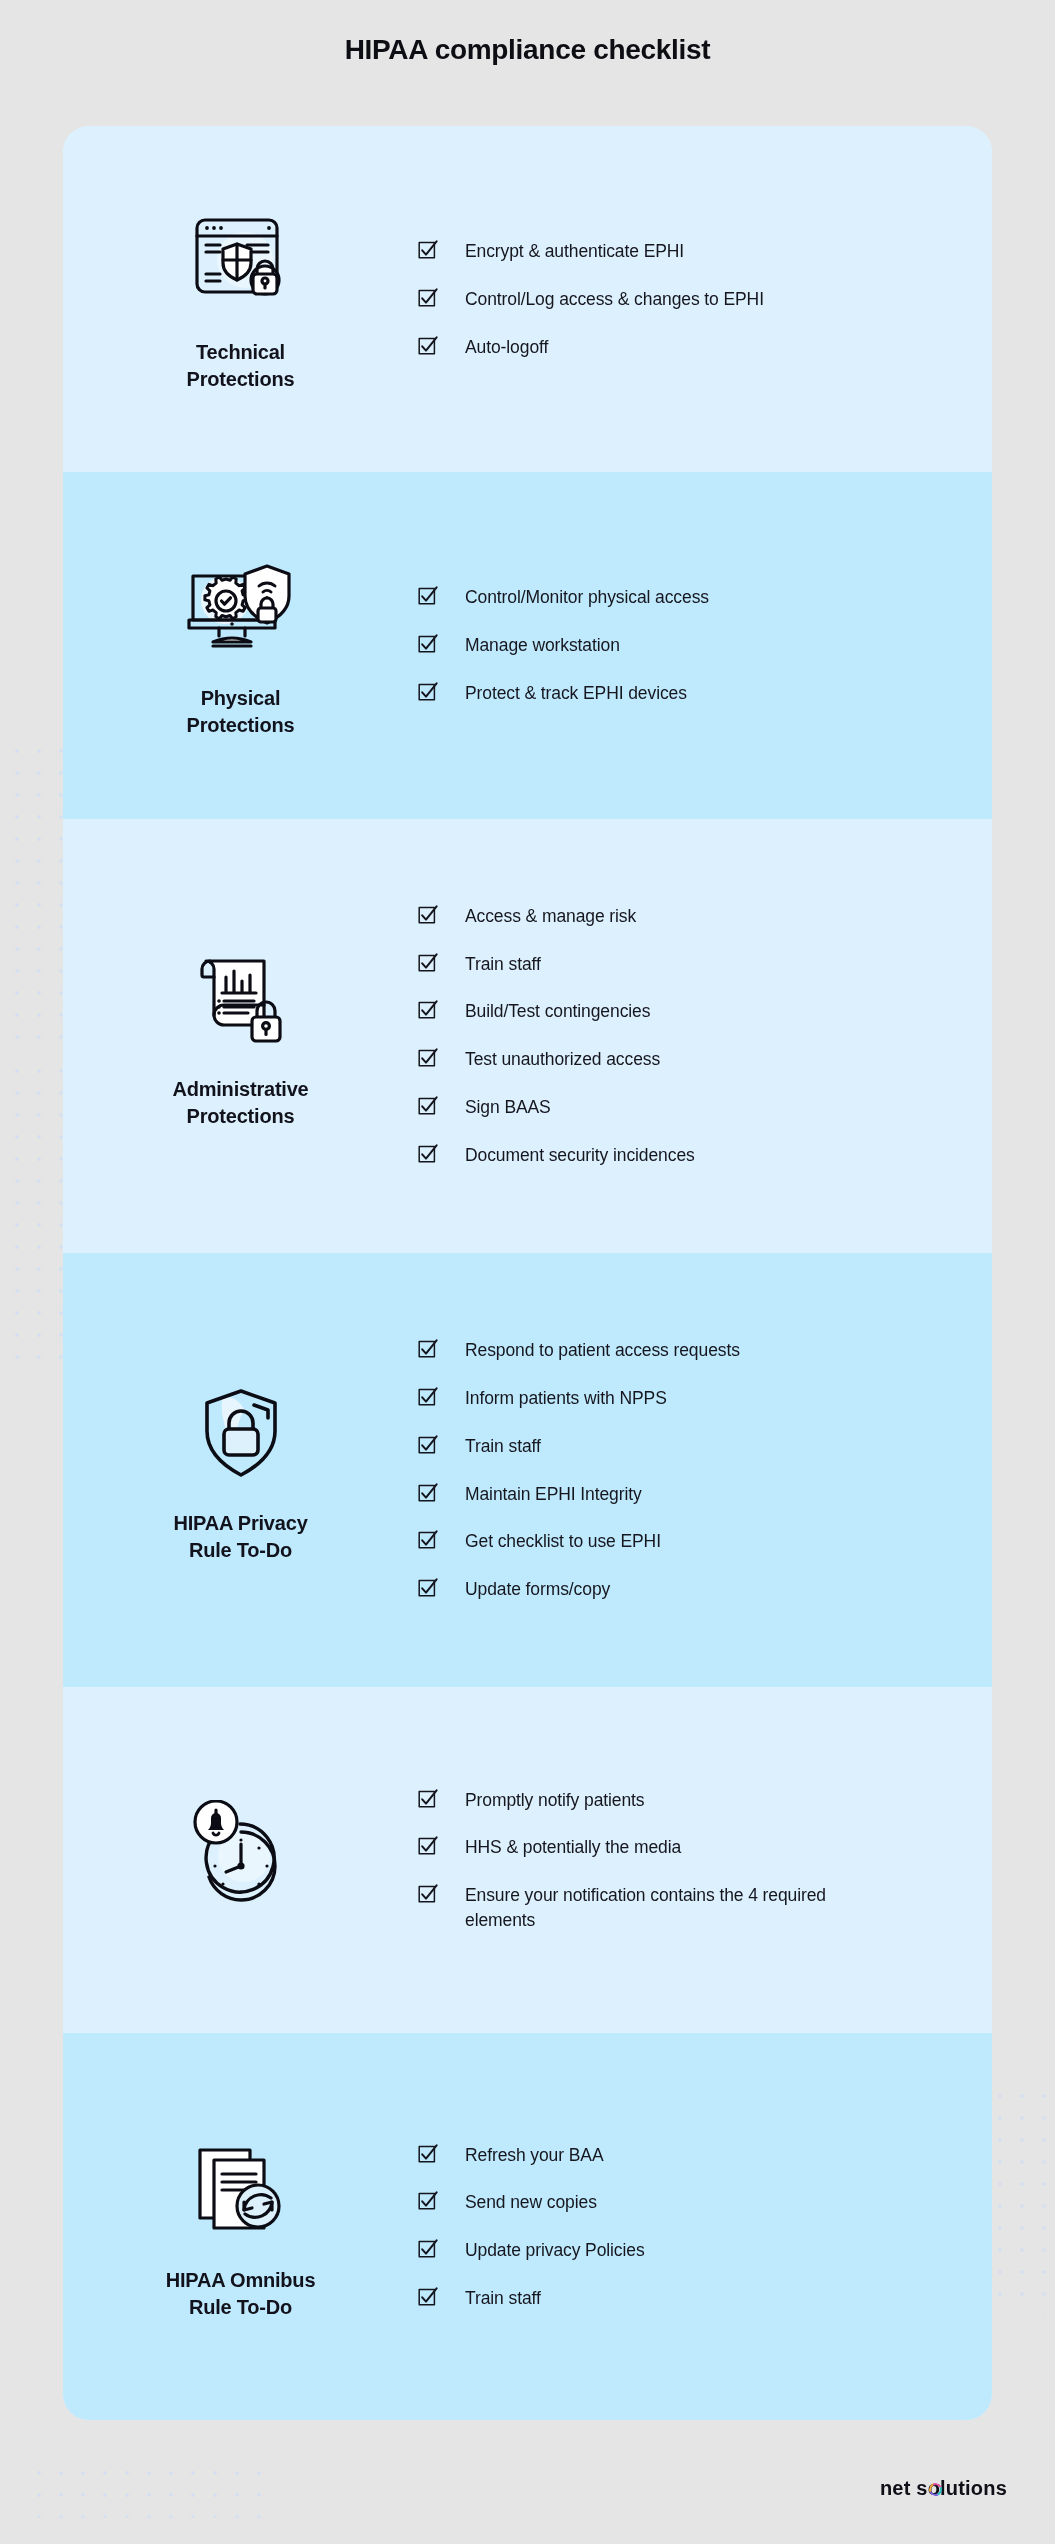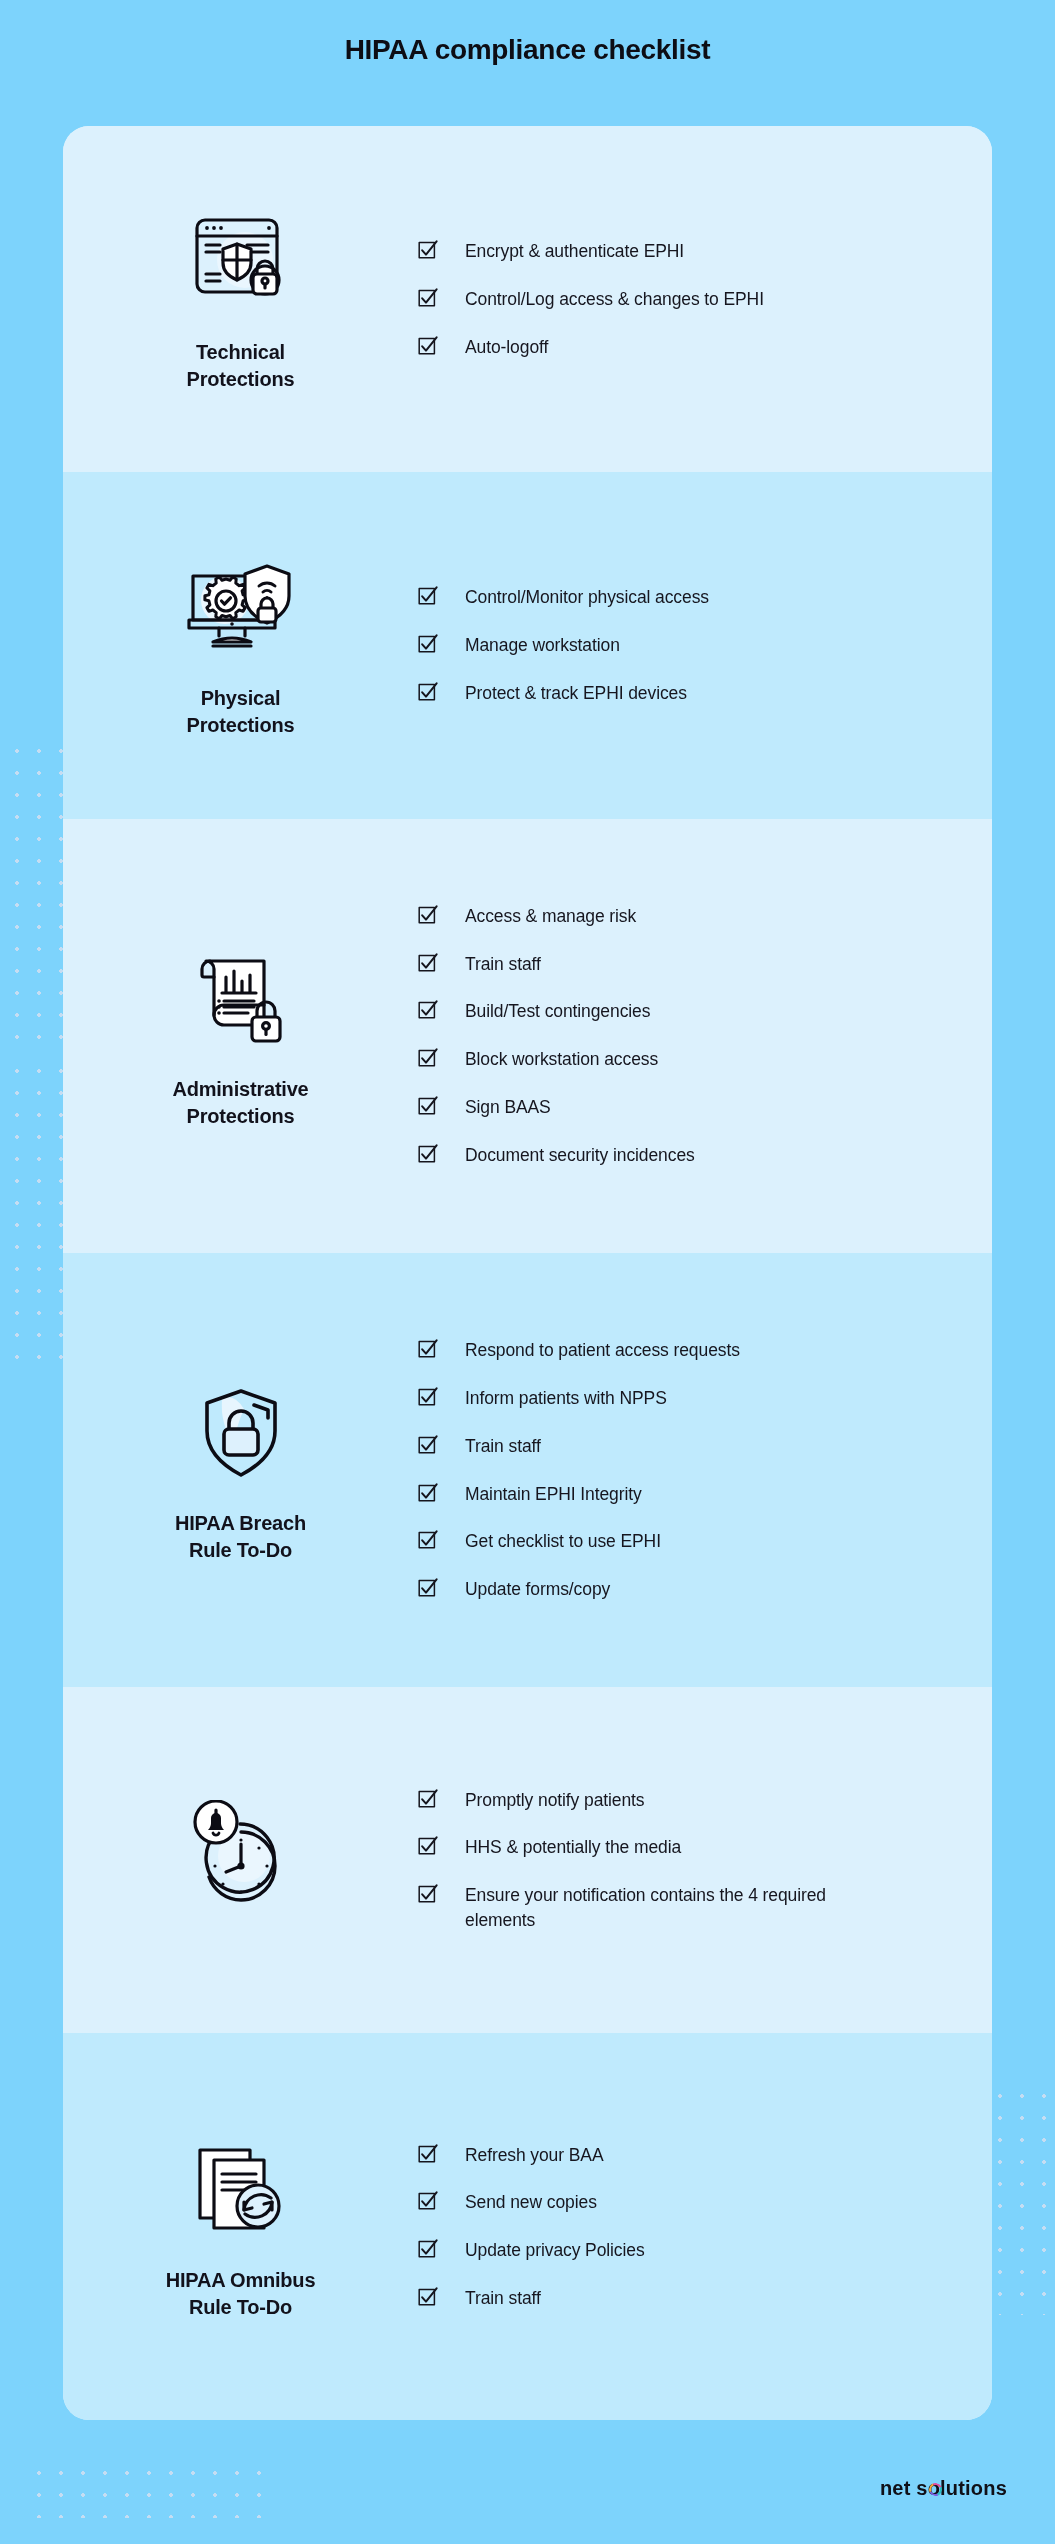--- a/index.html
+++ b/index.html
@@ -2,21 +2,21 @@
 <html><head>
 <meta charset="utf-8">
 <style>
   * { box-sizing: border-box; margin: 0; padding: 0; }
   html, body {
     width: 1055px; height: 2544px;
     background: #f7fafc;
     font-family: "Liberation Sans", sans-serif;
     overflow: hidden;
   }
-  .page { position: relative; width: 1055px; height: 2544px; background: #7dd3fc; }
+  .page { position: relative; width: 1055px; height: 2544px; background: #e5e5e5; }
 
   
   .dots {
     position: absolute;
     background-image: radial-gradient(#d3dff0 1.6px, transparent 1.7px);
     background-size: 22px 22px;
     opacity: .85;
     pointer-events: none;
   }
   .dots-left  { left: 6px;  top: 740px;  width: 62px;  height: 300px; }
@@ -302,21 +302,21 @@
             </span>
             <span class="check-text">Build/Test contingencies</span>
           </div>
           <div class="check-row">
             <span class="cbox">
 <svg width="20" height="20" viewBox="0 0 20 20" fill="none" stroke="#15151d" stroke-width="1.5" stroke-linecap="round" stroke-linejoin="round">
   <rect x="1.2" y="2.6" width="15.2" height="15.2"></rect>
   <path d="M4.2 10.3 L8 14.6 L18.6 1.4" stroke-width="2"></path>
 </svg>
             </span>
-            <span class="check-text">Block workstation access</span>
+            <span class="check-text">Test unauthorized access</span>
           </div>
           <div class="check-row">
             <span class="cbox">
 <svg width="20" height="20" viewBox="0 0 20 20" fill="none" stroke="#15151d" stroke-width="1.5" stroke-linecap="round" stroke-linejoin="round">
   <rect x="1.2" y="2.6" width="15.2" height="15.2"></rect>
   <path d="M4.2 10.3 L8 14.6 L18.6 1.4" stroke-width="2"></path>
 </svg>
             </span>
             <span class="check-text">Sign BAAS</span>
           </div>
@@ -335,21 +335,21 @@
         <div class="sec-left">
           <div class="icon-wrap">
 <svg width="106" height="104" viewBox="0 0 106 104" fill="none" stroke="#0c0c14" stroke-width="3.6" stroke-linecap="round" stroke-linejoin="round">
  <path d="M34 16 q12 -6 22 10 q-8 18 -10 34 q-14 -18 -12 -44z" fill="#e7f5fe" stroke="none"></path>
  <path d="M53 8 l34 12 v28 c0 22-17 35-34 44 -17-9-34-22-34-44 V20z" fill="none"></path>
  <path d="M66 22 l14 5 v8"></path>
  <path d="M41 46 v-6 a12 12 0 0 1 24 0 v6"></path>
  <rect x="36" y="46" width="34" height="26" rx="5" fill="#ddf1fd"></rect>
 </svg>
           </div>
-          <div class="sec-label">HIPAA Breach
+          <div class="sec-label">HIPAA Privacy
 Rule To-Do</div>
         </div>
         <div class="sec-right">
           <div class="check-row">
             <span class="cbox">
 <svg width="20" height="20" viewBox="0 0 20 20" fill="none" stroke="#15151d" stroke-width="1.5" stroke-linecap="round" stroke-linejoin="round">
   <rect x="1.2" y="2.6" width="15.2" height="15.2"></rect>
   <path d="M4.2 10.3 L8 14.6 L18.6 1.4" stroke-width="2"></path>
 </svg>
             </span>

